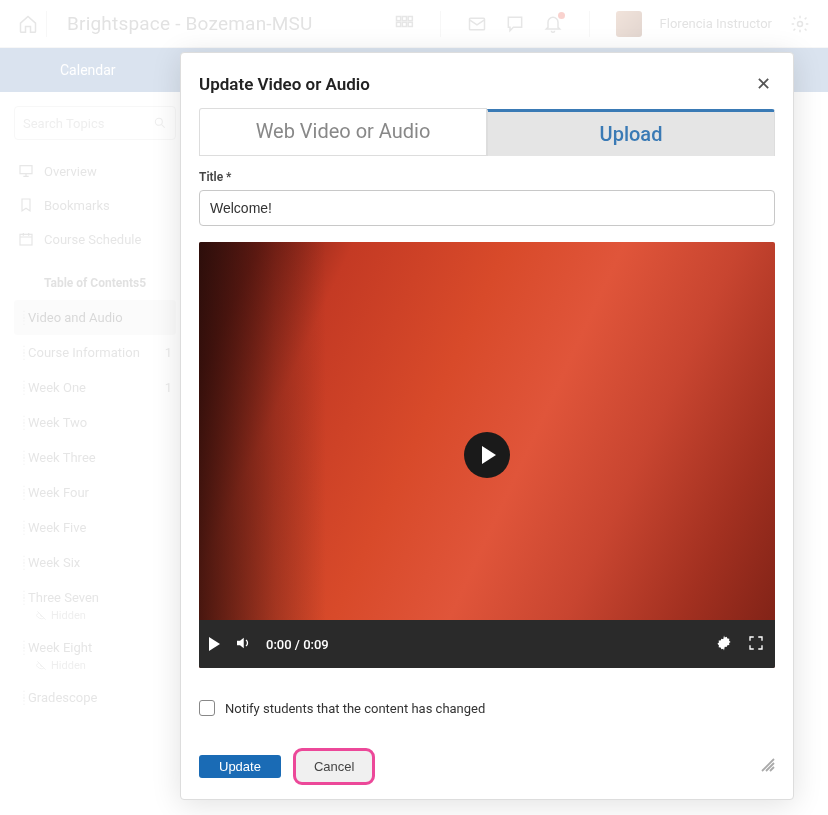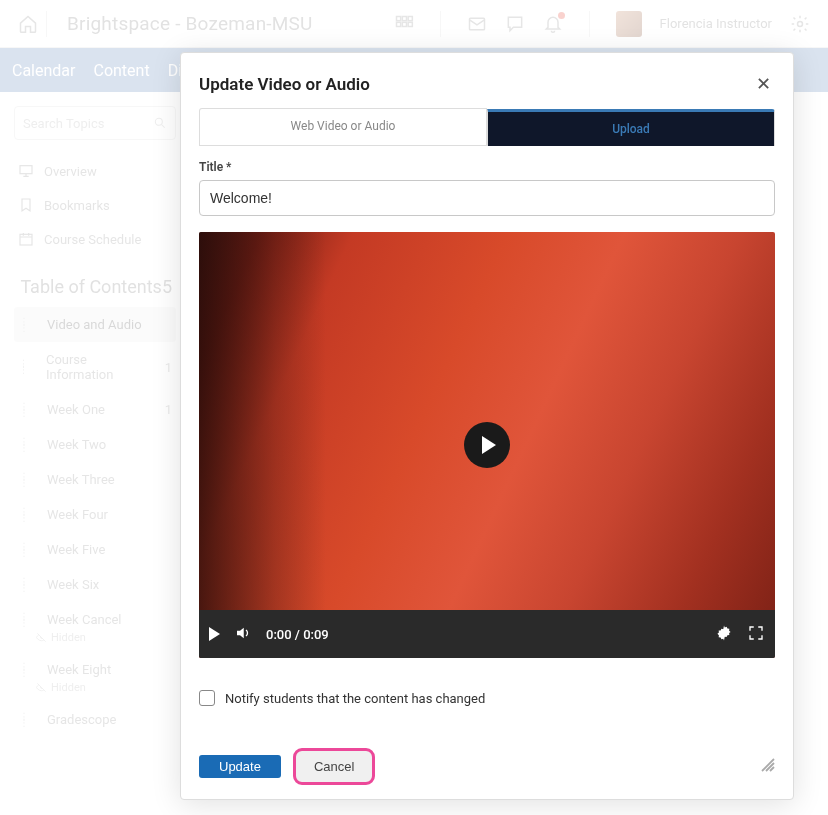--- a/index.html
+++ b/index.html
@@ -13,48 +13,48 @@
 .topbar .brand { font-size: 19px; font-weight: 400; margin-left: 12px; flex: 1; color: #8a8a8a; letter-spacing: 0.2px; }
 .topbar .icons { display: flex; align-items: center; gap: 18px; }
 .topbar .icon { width: 20px; height: 20px; color: #9a9a9a; display: flex; align-items: center; justify-content: center; }
 .topbar .divider { width: 1px; height: 26px; background: #e0e0e0; margin: 0 8px; }
 .avatar { width: 26px; height: 26px; border-radius: 3px; background: linear-gradient(135deg,#c89070 0%, #8a5a40 100%); }
 .username { color: #8a8a8a; font-size: 13px; }
 .notif-dot { position: absolute; top: -2px; right: -2px; width: 7px; height: 7px; background: #e74c3c; border-radius: 50%; }
 
 
 .navbar { height: 44px; background: #6e91be; display: flex; align-items: center; padding: 0 12px; gap: 18px; }
-.navbar span { color: #fff; font-size: 16px; }
+.navbar span { color: #fff; font-size: 14px; margin-left: 48px; }
 
 
 .main { display: flex; }
 .sidebar { width: 182px; padding: 14px 6px 14px 14px; }
 .search-box { border: 1px solid #ddd; border-radius: 4px; height: 34px; display: flex; align-items: center; padding: 0 8px; color: #bbb; font-size: 13px; margin-bottom: 14px; }
 .search-box span:first-child { flex: 1; }
 .side-item { display: flex; align-items: center; gap: 10px; padding: 9px 4px; color: #999; font-size: 13px; }
 .side-item svg { width: 16px; height: 16px; flex-shrink: 0; }
-.side-header { color: #888; font-size: 18px; padding: 10px 4px; display: flex; justify-content: flex-end; margin-top: 10px; }
-.toc-item { display: flex; align-items: center; gap: 19px; padding: 10px 4px; color: #999; font-size: 13px; }
+.side-header { color: #888; font-size: 12px; padding: 10px 4px; display: flex; justify-content: center; margin-top: 10px; font-weight: bold; }
+.toc-item { display: flex; align-items: center; gap: 0; padding: 10px 4px; color: #999; font-size: 13px; }
 .toc-item.active { background: #f0f0f0; border-radius: 3px; color: #666; }
 .grip { width: 10px; color: #ccc; display: inline-flex; flex-direction: column; gap: 2px; align-items: center; }
 .grip::before, .grip::after { content: "⋮"; font-size: 10px; line-height: 4px; letter-spacing: -2px; }
 .toc-item .count { margin-left: auto; color: #aaa; }
 .toc-sub { font-size: 11px; color: #bbb; padding-left: 22px; margin-top: -6px; margin-bottom: 8px; display: flex; align-items: center; gap: 4px; }
 
 
 .modal { position: absolute; left: 180px; top: 52px; width: 614px; height: 748px; background: #fff; border: 1px solid #ddd; border-radius: 4px; box-shadow: 0 4px 30px rgba(0,0,0,0.12); z-index: 10; display: flex; flex-direction: column; }
 .modal-header { padding: 16px 18px 10px; display: flex; align-items: center; }
 .modal-header h2 { font-size: 17px; font-weight: 600; color: #222; flex: 1; }
 .close-btn { font-size: 18px; color: #555; cursor: pointer; padding: 4px; }
 
 .tabs { display: flex; border-bottom: 1px solid #ddd; margin: 0 18px; }
-.tab { flex: 1; text-align: center; padding: 10px 0; font-size: 12px; color: #888; border: 1px solid #ddd; border-bottom: none; cursor: pointer; }
+.tab { flex: 1; text-align: center; padding: 10px 0; font-size: 20px; color: #888; border: 1px solid #ddd; border-bottom: none; cursor: pointer; }
 .tab:first-child { border-top-left-radius: 3px; }
 .tab:last-child { border-top-right-radius: 3px; }
-.tab.active { color: #3a7ab5; border-top: 3px solid #3a7ab5; font-weight: 500; background: #0f172a; position: relative; top: 1px; }
+.tab.active { color: #3a7ab5; border-top: 3px solid #3a7ab5; font-weight: 500; background: #e5e5e5; position: relative; top: 1px; }
 
 .modal-body { padding: 14px 18px; flex: 1; overflow: hidden; }
 .field-label { font-size: 12px; color: #444; font-weight: 600; margin-bottom: 6px; display: block; }
 .text-input { width: 100%; border: 1px solid #c8c8c8; border-radius: 4px; padding: 9px 10px; font-size: 14px; color: #333; }
 
 .video-player { margin-top: 16px; width: 100%; height: 426px; background: linear-gradient(115deg, #5a1a14 0%, #7a1f15 8%, #c43a24 20%, #d84a2a 40%, #e0553a 55%, #c84530 70%, #a23020 85%, #7a2015 100%); position: relative; border-radius: 2px; overflow: hidden; }
 .video-player::before { content: ""; position: absolute; left: 0; top: 0; width: 22%; height: 100%; background: linear-gradient(90deg, rgba(30,10,8,0.75), rgba(60,20,15,0.3) 60%, transparent); }
 .play-circle { position: absolute; left: 50%; top: 50%; transform: translate(-50%,-50%); width: 46px; height: 46px; background: #1a1a1a; border-radius: 50%; display: flex; align-items: center; justify-content: center; cursor: pointer; }
 .play-circle::after { content: ""; border-left: 14px solid #fff; border-top: 9px solid transparent; border-bottom: 9px solid transparent; margin-left: 4px; }
 .progress { position: absolute; left: 0; right: 0; bottom: 34px; height: 4px; background: rgba(255,255,255,0.35); }
@@ -205,21 +205,21 @@
     <div class="toc-item">
         <span class="grip"></span>
         <span>Week Five</span>
       </div>
     <div class="toc-item">
         <span class="grip"></span>
         <span>Week Six</span>
       </div>
     <div class="toc-item">
         <span class="grip"></span>
-        <span>Week Cancel</span>
+        <span>Three Seven</span>
       </div>
     <div class="toc-sub">
         <svg width="11" height="11" viewBox="0 0 24 24">
           <path d="M3 3l18 18M10 10a3 3 0 004 4M6 6C3 8 1 12 1 12s4 7 11 7c2 0 3.7-.5 5-1.3"></path>
         </svg>
         <span>Hidden</span>
       </div>
     <div class="toc-item">
         <span class="grip"></span>
         <span>Week Eight</span>

